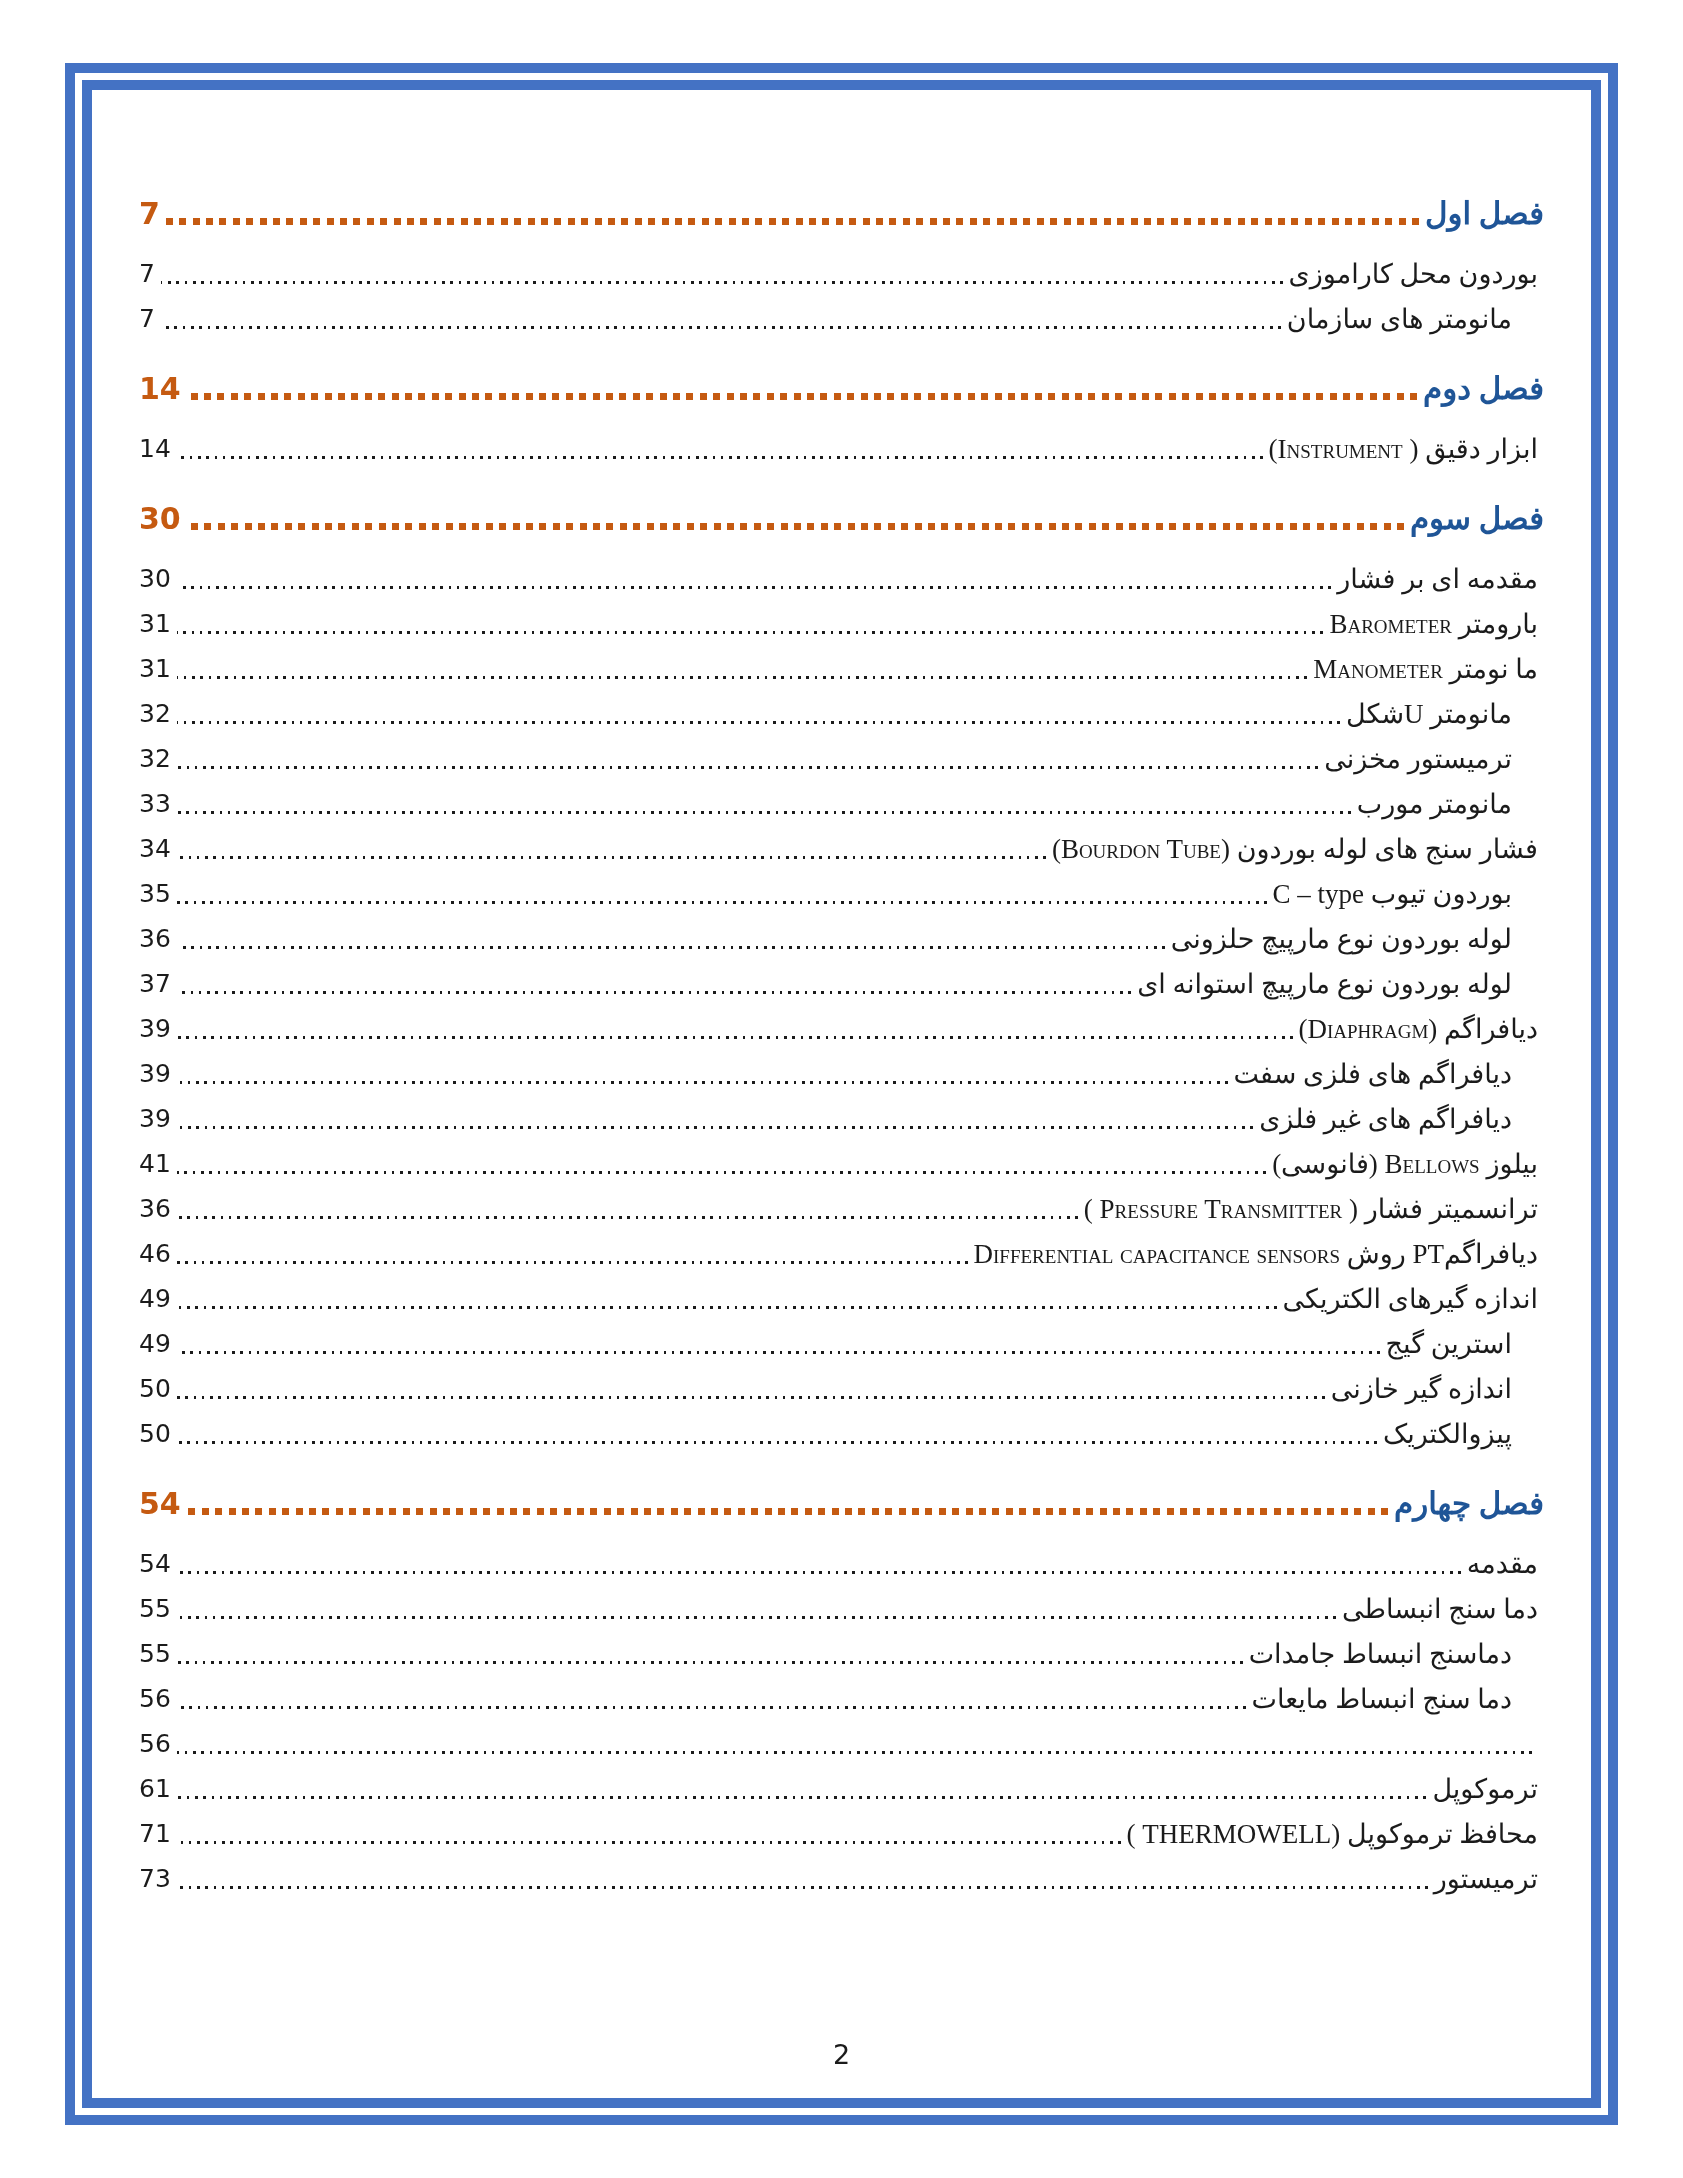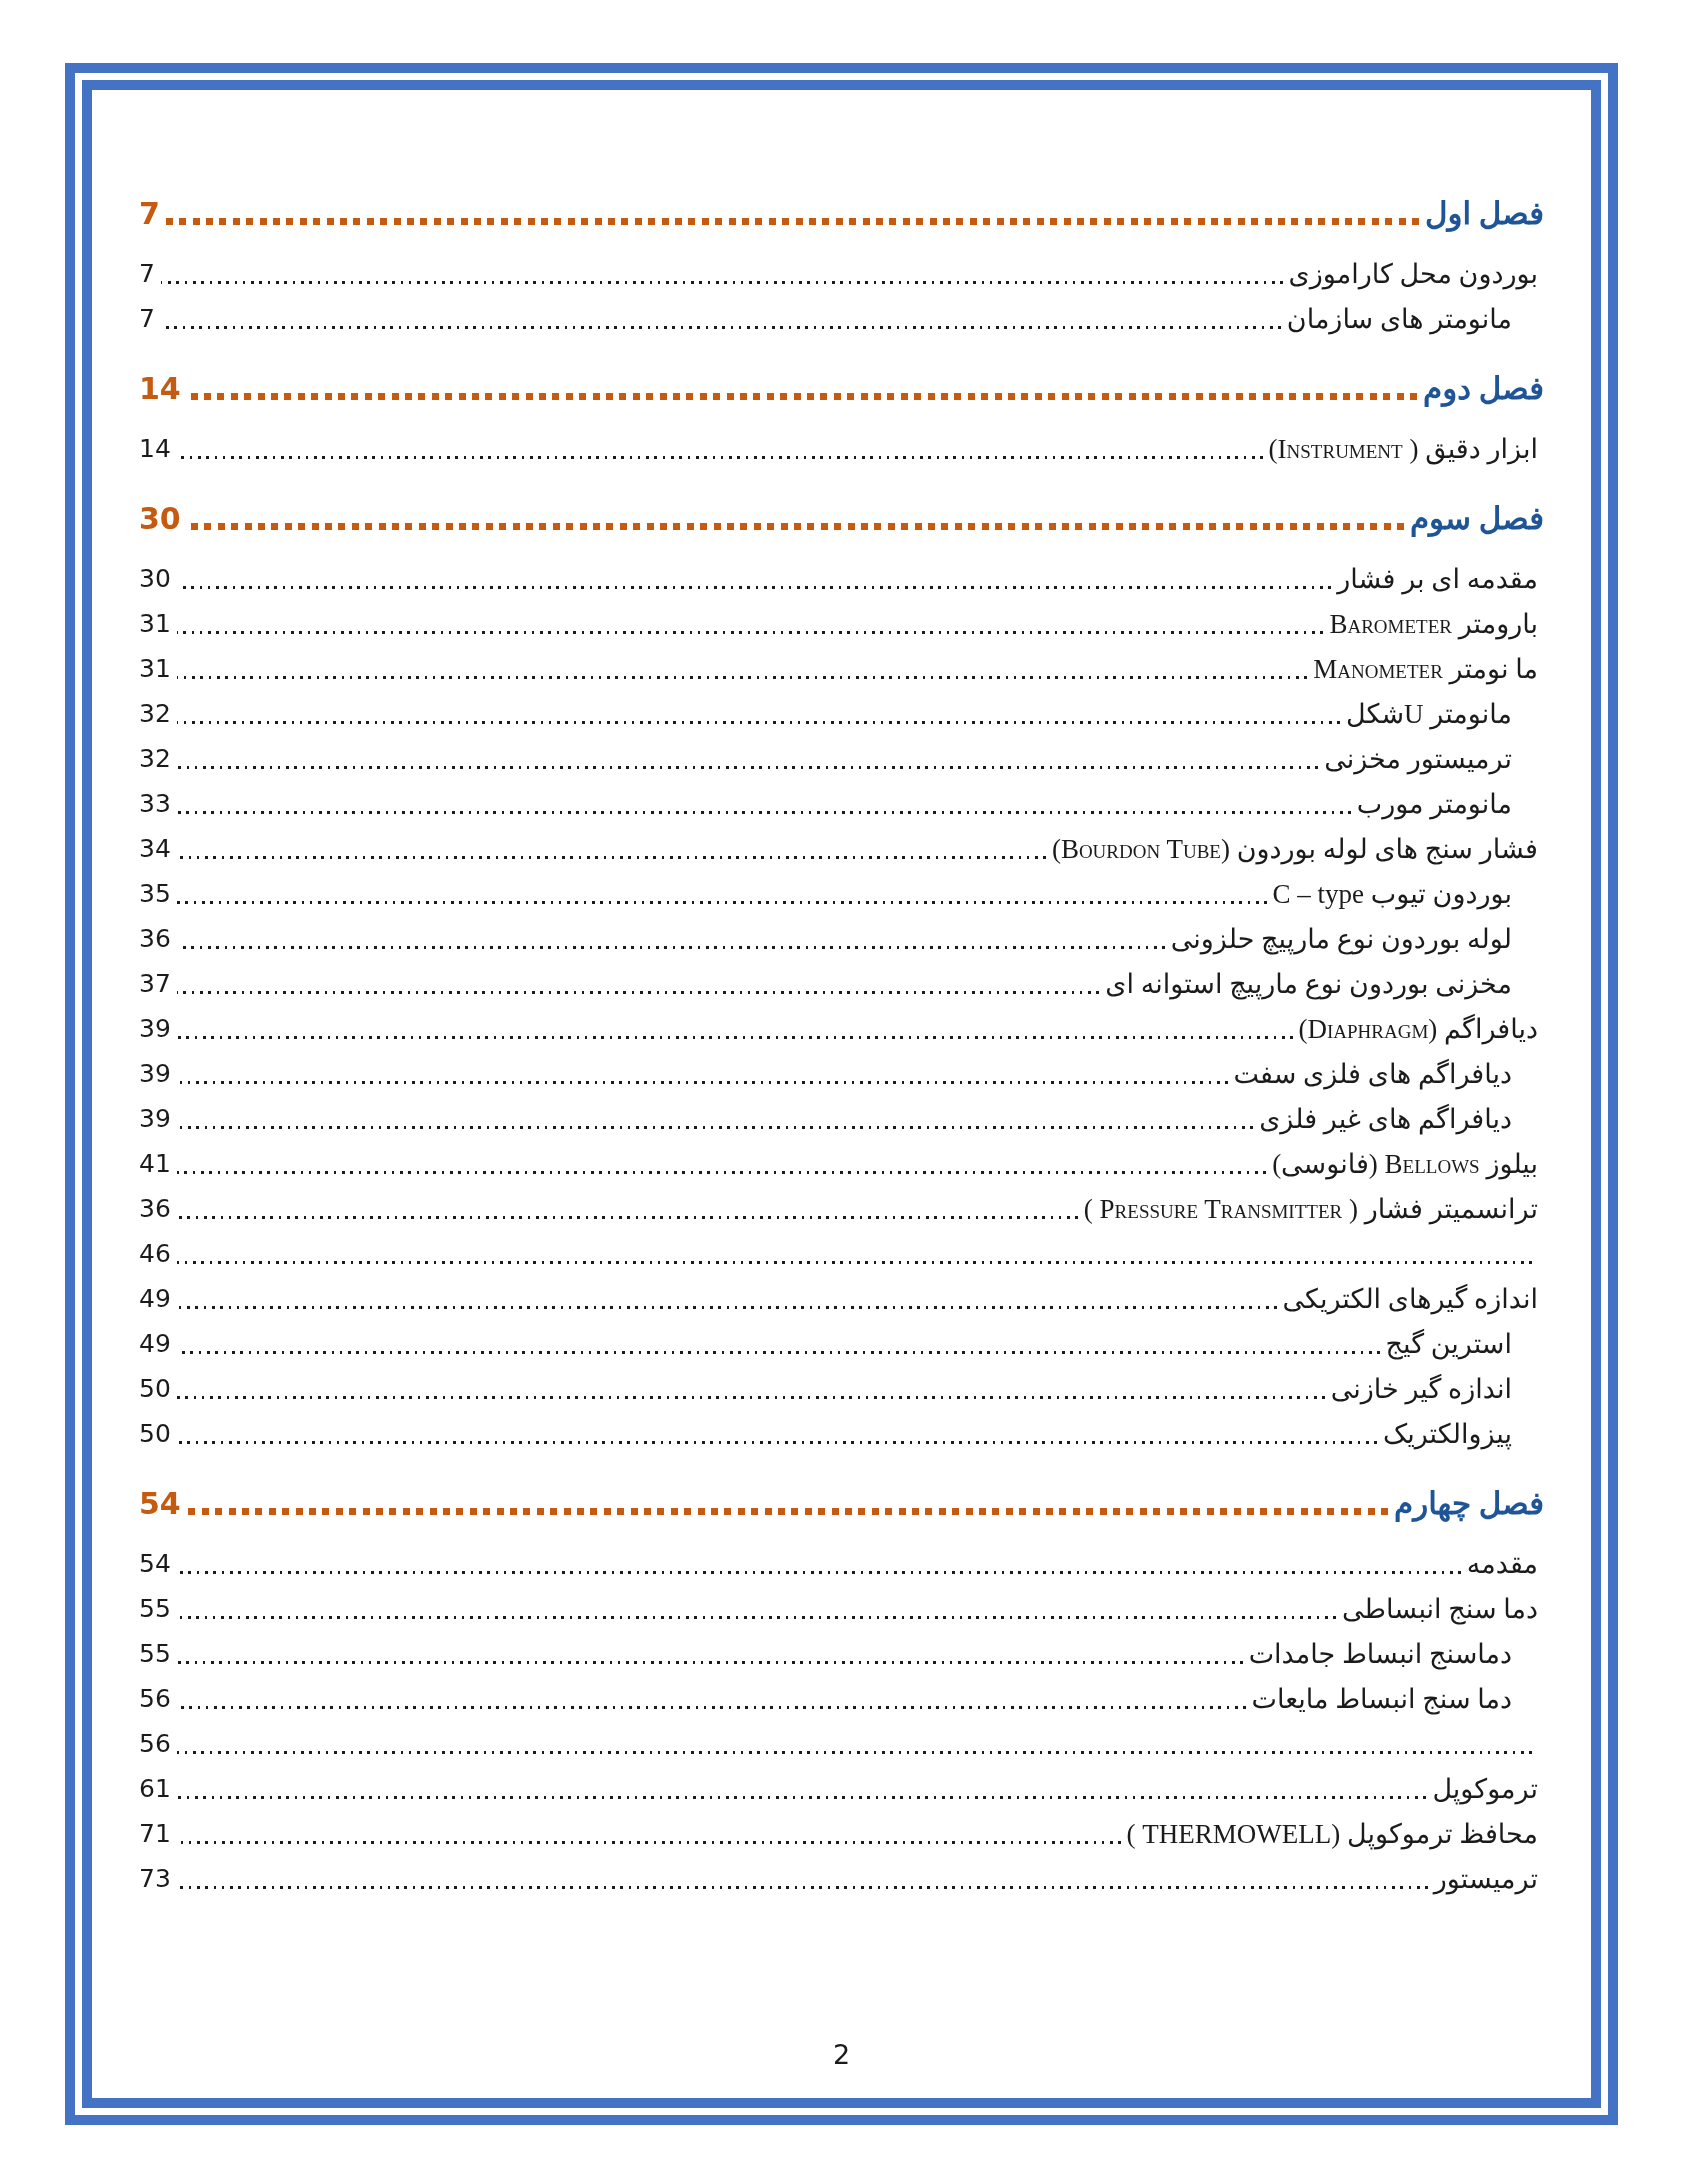--- a/index.html
+++ b/index.html
@@ -132,21 +132,21 @@
     <span class="title">بوردون تیوب ‎C – type‎</span>
     <span class="leader"></span>
     <span class="page">35</span>
   </div>
     <div class="row l3">
     <span class="title">لوله بوردون نوع مارپیچ حلزونی</span>
     <span class="leader"></span>
     <span class="page">36</span>
   </div>
     <div class="row l3">
-    <span class="title">مخزنی بوردون نوع مارپیچ استوانه ای</span>
+    <span class="title">لوله بوردون نوع مارپیچ استوانه ای</span>
     <span class="leader"></span>
     <span class="page">37</span>
   </div>
     <div class="row l2">
     <span class="title sc">دیافراگم ‎(Diaphragm)‎</span>
     <span class="leader"></span>
     <span class="page">39</span>
   </div>
     <div class="row l3">
     <span class="title">دیافراگم های فلزی سفت</span>
@@ -162,20 +162,21 @@
     <span class="title sc">بیلوز ‎Bellows‎ (فانوسی)</span>
     <span class="leader"></span>
     <span class="page">41</span>
   </div>
     <div class="row l2">
     <span class="title sc">ترانسمیتر فشار ‎( Pressure Transmitter )‎</span>
     <span class="leader"></span>
     <span class="page">36</span>
   </div>
     <div class="row l2">
+    <span class="title sc">دیافراگم‎PT‎ روش  ‎Differential capacitance sensors‎</span>
     <span class="leader"></span>
     <span class="page">46</span>
   </div>
     <div class="row l2">
     <span class="title">اندازه گیرهای الکتریکی</span>
     <span class="leader"></span>
     <span class="page">49</span>
   </div>
     <div class="row l3">
     <span class="title">استرین گیج</span>

